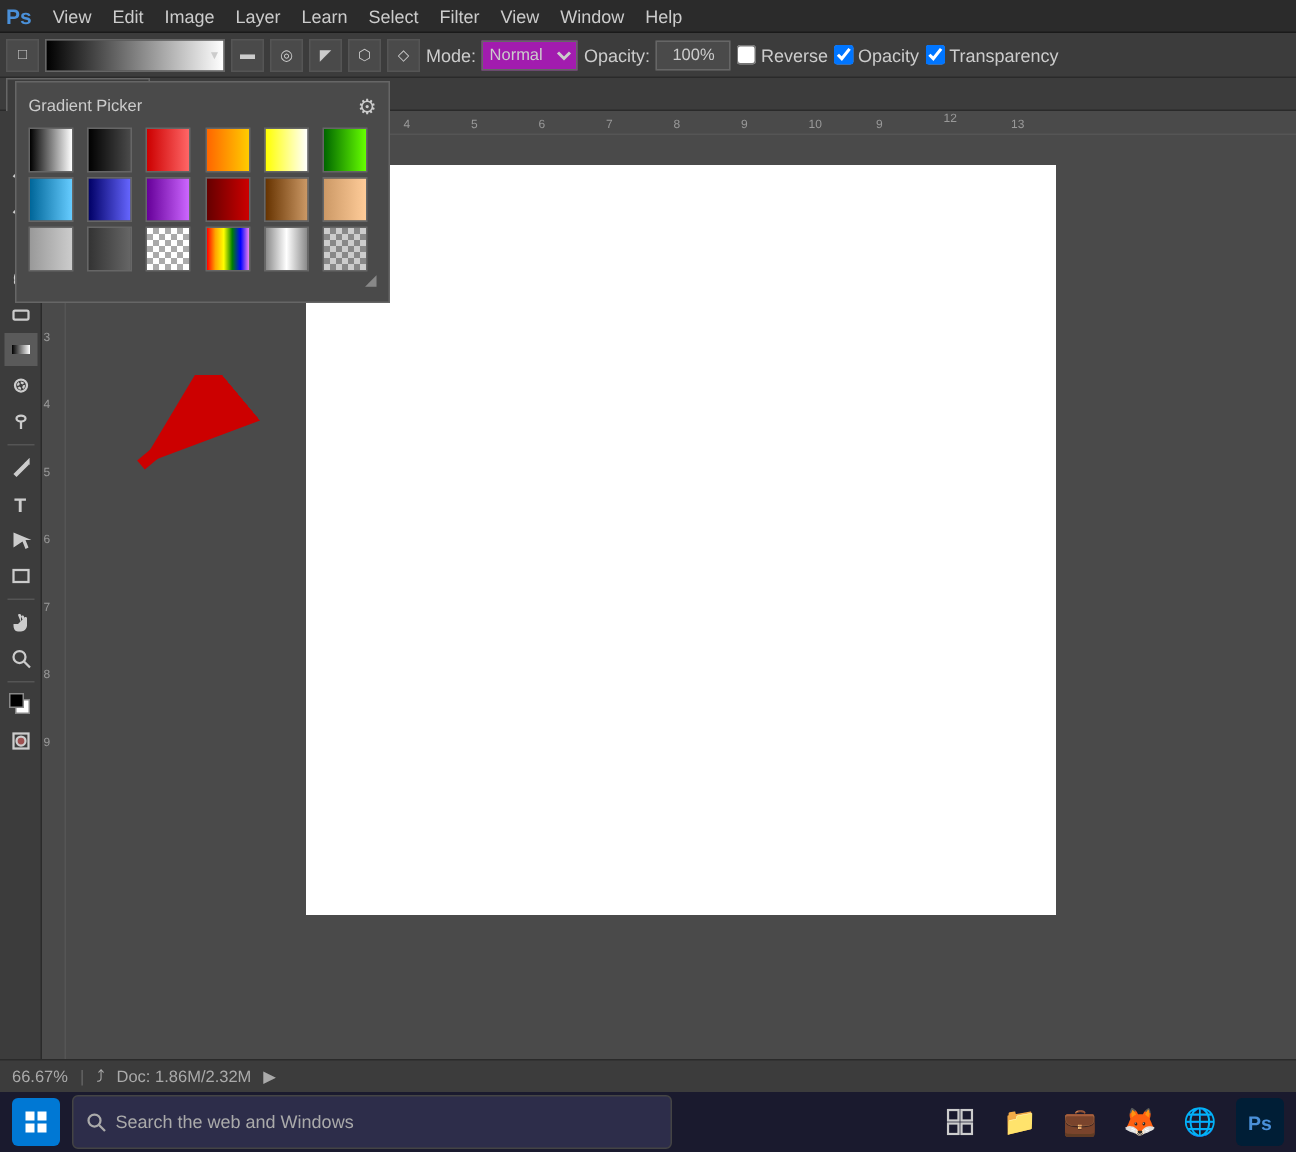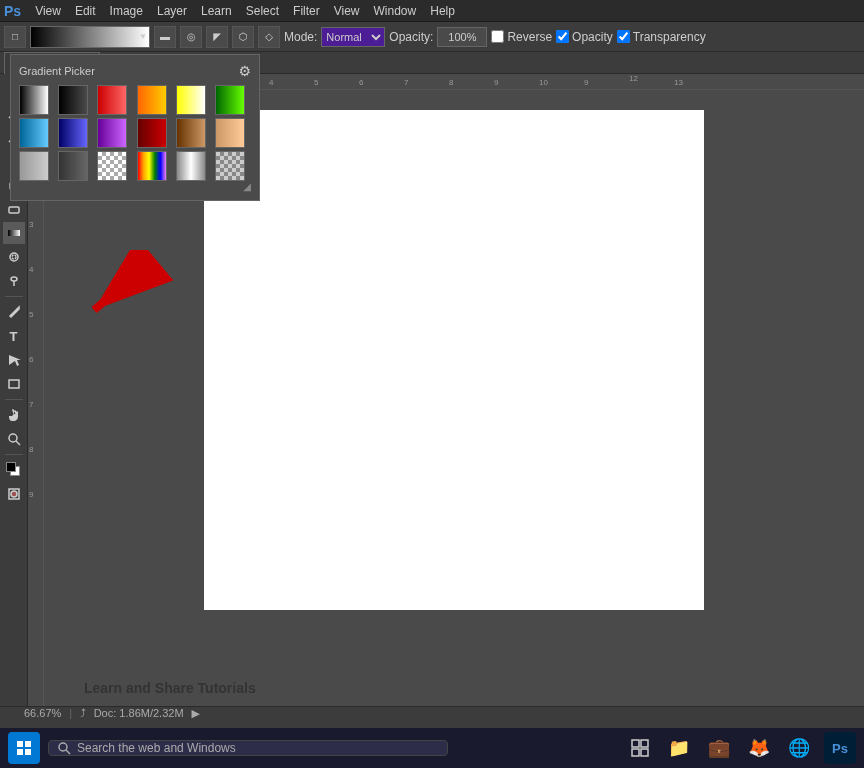--- a/index.html
+++ b/index.html
@@ -24,21 +24,21 @@
       color: #ccc; font-size: 10px;
     }
     .gradient-preview-bar {
       width: 120px; height: 22px; background: linear-gradient(to right, #000, #fff);
       border: 1px solid #666; cursor: pointer; display: flex; align-items: center;
       position: relative;
     }
     .gradient-arrow { color: #ccc; font-size: 8px; position: absolute; right: 2px; }
     .toolbar-label { color: #ccc; font-size: 12px; }
     .toolbar-select {
-      height: 20px; background: #4c1d95; border: 1px solid #666; color: #ccc;
+      height: 20px; background: #a21caf; border: 1px solid #666; color: #ccc;
       font-size: 11px; cursor: pointer;
     }
     .toolbar-input {
       width: 50px; height: 20px; background: #4a4a4a; border: 1px solid #666;
       color: #ccc; font-size: 11px; text-align: center;
     }
     .toolbar-checkbox-group { display: flex; align-items: center; gap: 3px; }
     .toolbar-checkbox-group label { font-size: 12px; color: #ccc; cursor: pointer; }
 
     
@@ -95,35 +95,35 @@
     #ruler-top {
       height: 16px; background: #4a4a4a; border-bottom: 1px solid #555;
       font-size: 8px; color: #999; display: flex; align-items: flex-end;
       padding-bottom: 2px; padding-left: 4px; overflow: hidden;
       position: relative;
     }
 
     
     #statusbar {
       height: 22px; background: #3c3c3c; border-top: 1px solid #2a2a2a;
-      display: flex; align-items: flex-start; padding: 0 24px; gap: 8px;
+      display: flex; align-items: center; padding: 0 8px; gap: 8px;
       font-size: 11px; color: #aaa;
     }
 
     
     #taskbar {
       height: 40px; background: #1a1a2e; display: flex; align-items: center;
       padding: 0 8px; gap: 8px; position: absolute; bottom: 0; left: 0; right: 0;
     }
     .taskbar-start {
       width: 32px; height: 32px; background: #0078d4; border-radius: 4px;
       display: flex; align-items: center; justify-content: center; cursor: pointer;
     }
     .taskbar-search {
-      flex: 1; max-width: 400px; height: 16px; background: #2d2d4a; border: 1px solid #444;
+      flex: 1; max-width: 400px; height: 36px; background: #2d2d4a; border: 1px solid #444;
       border-radius: 4px; display: flex; align-items: center; padding: 0 8px;
       color: #aaa; font-size: 12px; cursor: text;
     }
     .taskbar-icons { display: flex; gap: 8px; margin-left: auto; align-items: center; }
     .taskbar-icon {
       width: 32px; height: 32px; display: flex; align-items: center; justify-content: center;
       cursor: pointer; border-radius: 4px; font-size: 18px;
     }
   </style>
 </head>
@@ -365,21 +365,20 @@
             <defs>
               <marker id="arrowhead" markerWidth="10" markerHeight="7" refX="10" refY="3.5" orient="auto">
                 <polygon points="0 0, 10 3.5, 0 7" fill="#cc0000"></polygon>
               </marker>
             </defs>
             <line x1="80" y1="10" x2="20" y2="60" stroke="#cc0000" stroke-width="8" marker-end="url(#arrowhead)"></line>
           </svg>
         </div>
 
         <div style="position:absolute; bottom:10px; left:40px; z-index:5; pointer-events:none;">
-          <div style="font-size:14px; color:#333; font-weight:bold;">Learn and Share Tutorials</div>
         </div>
       </div>
     </div>
   </div>
 </div>
 
 <div id="statusbar">
   <span>66.67%</span>
   <span style="color:#666;">|</span>
   <span style="cursor:pointer;">⤴</span>

